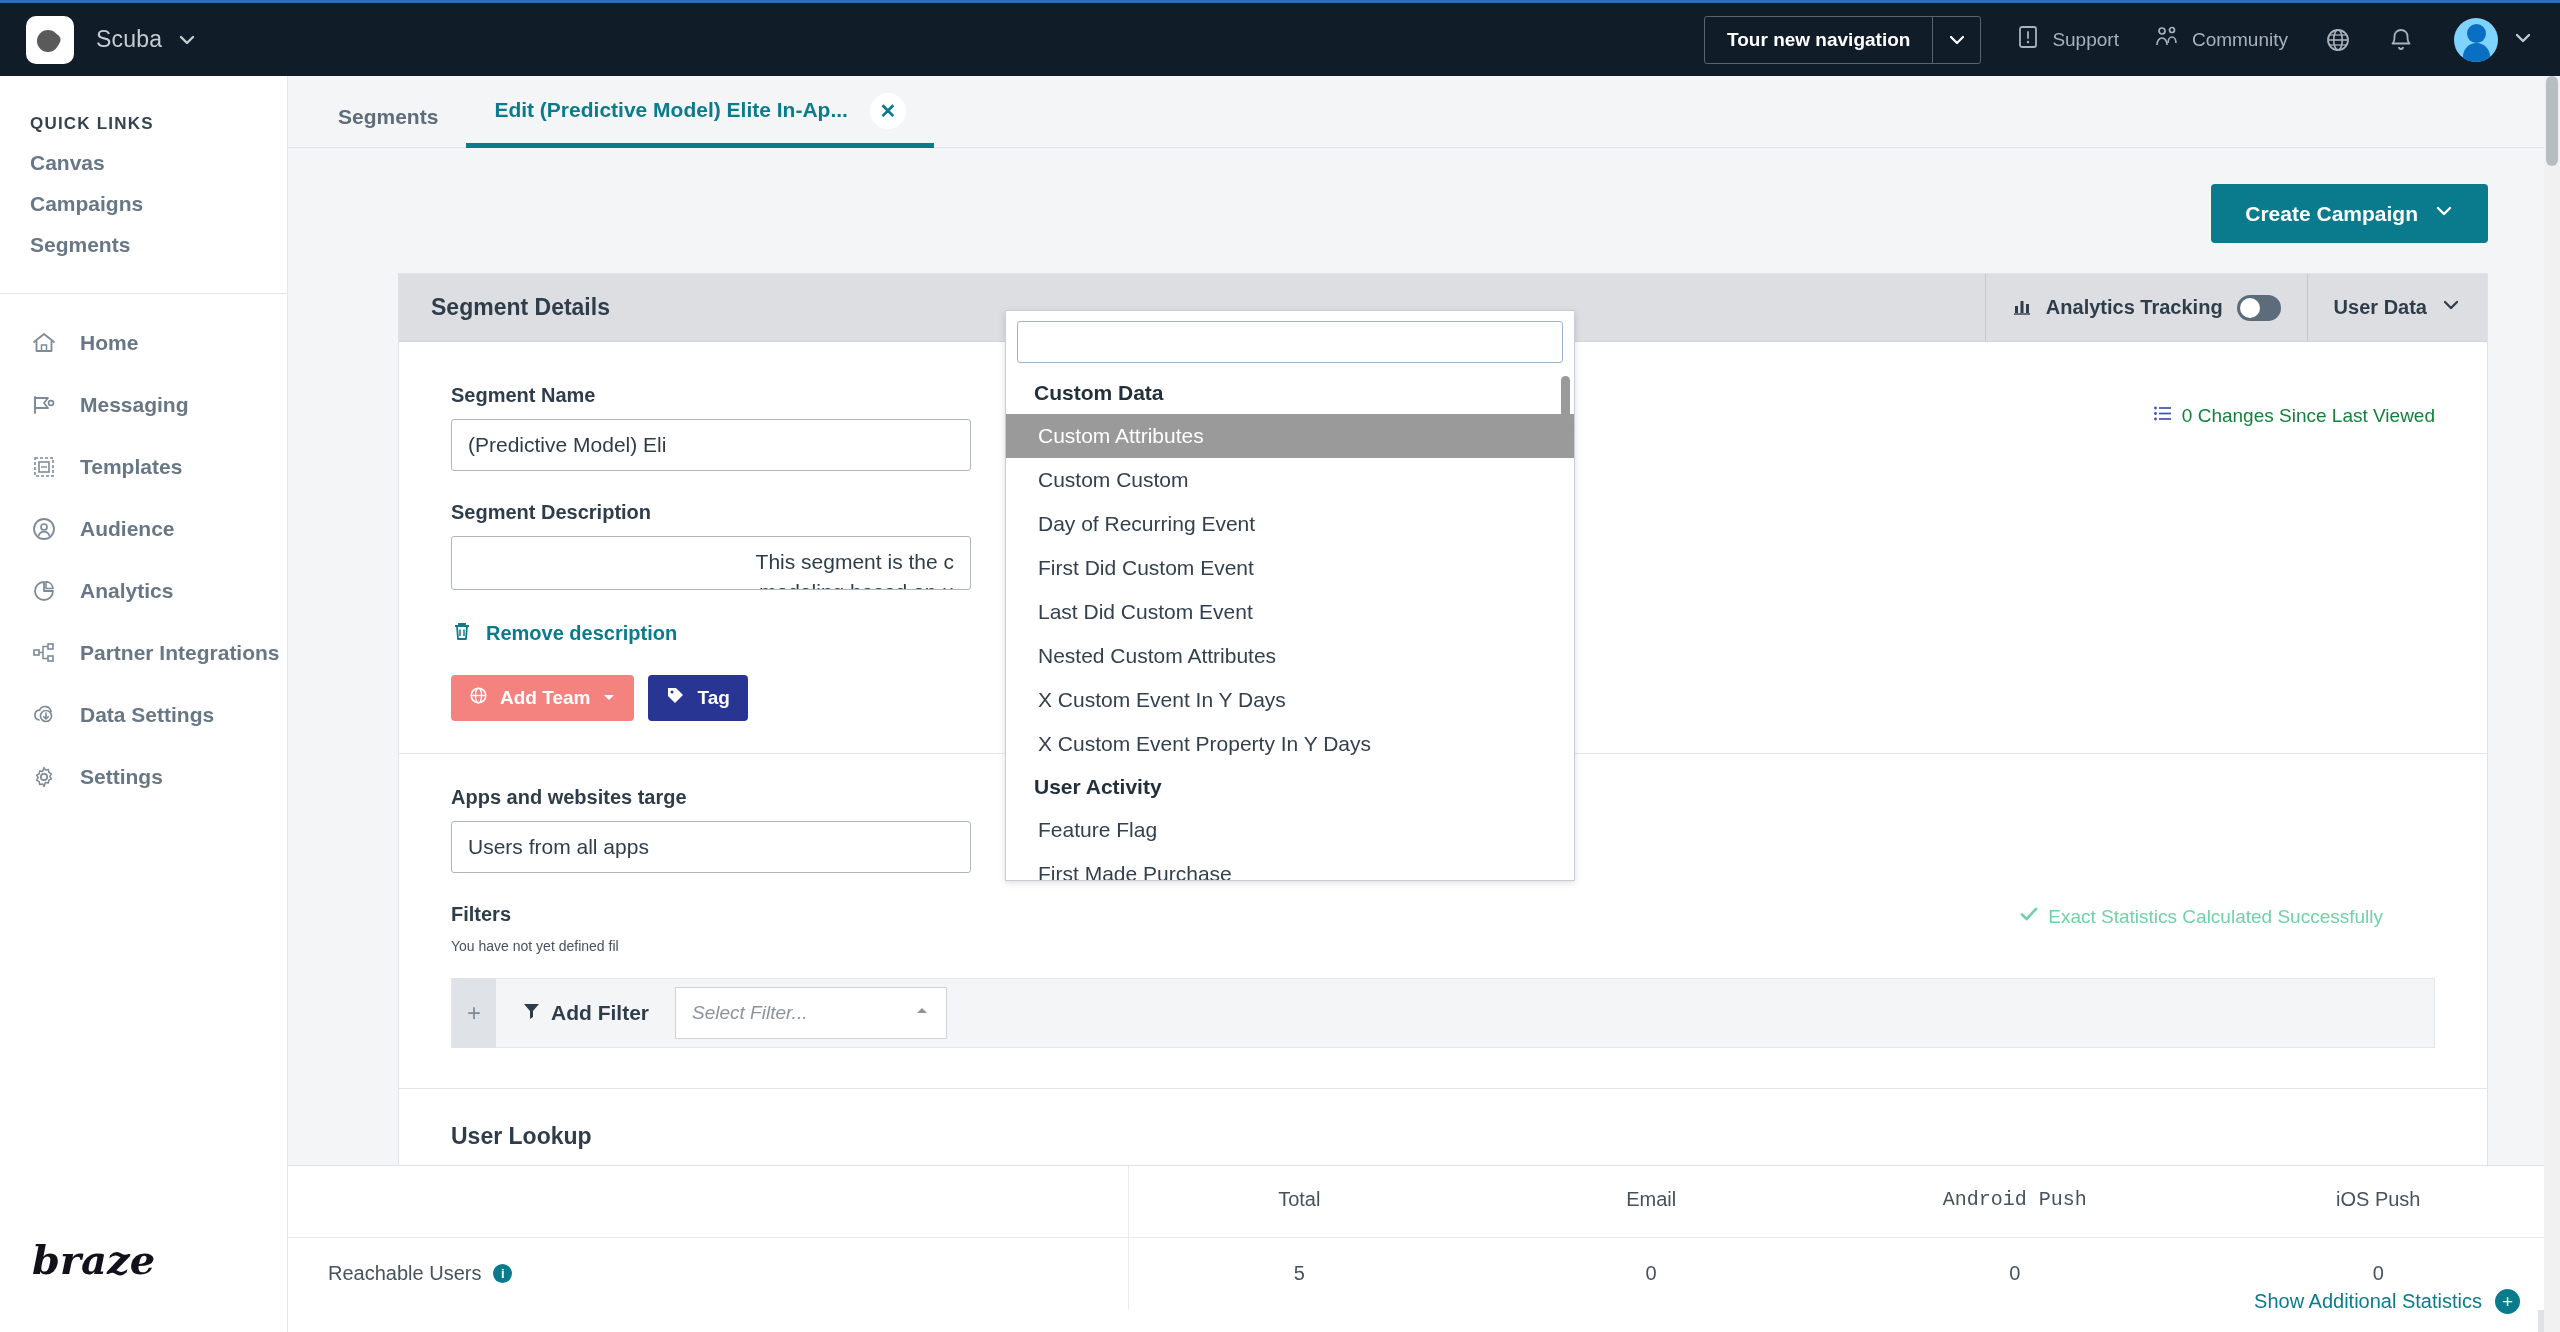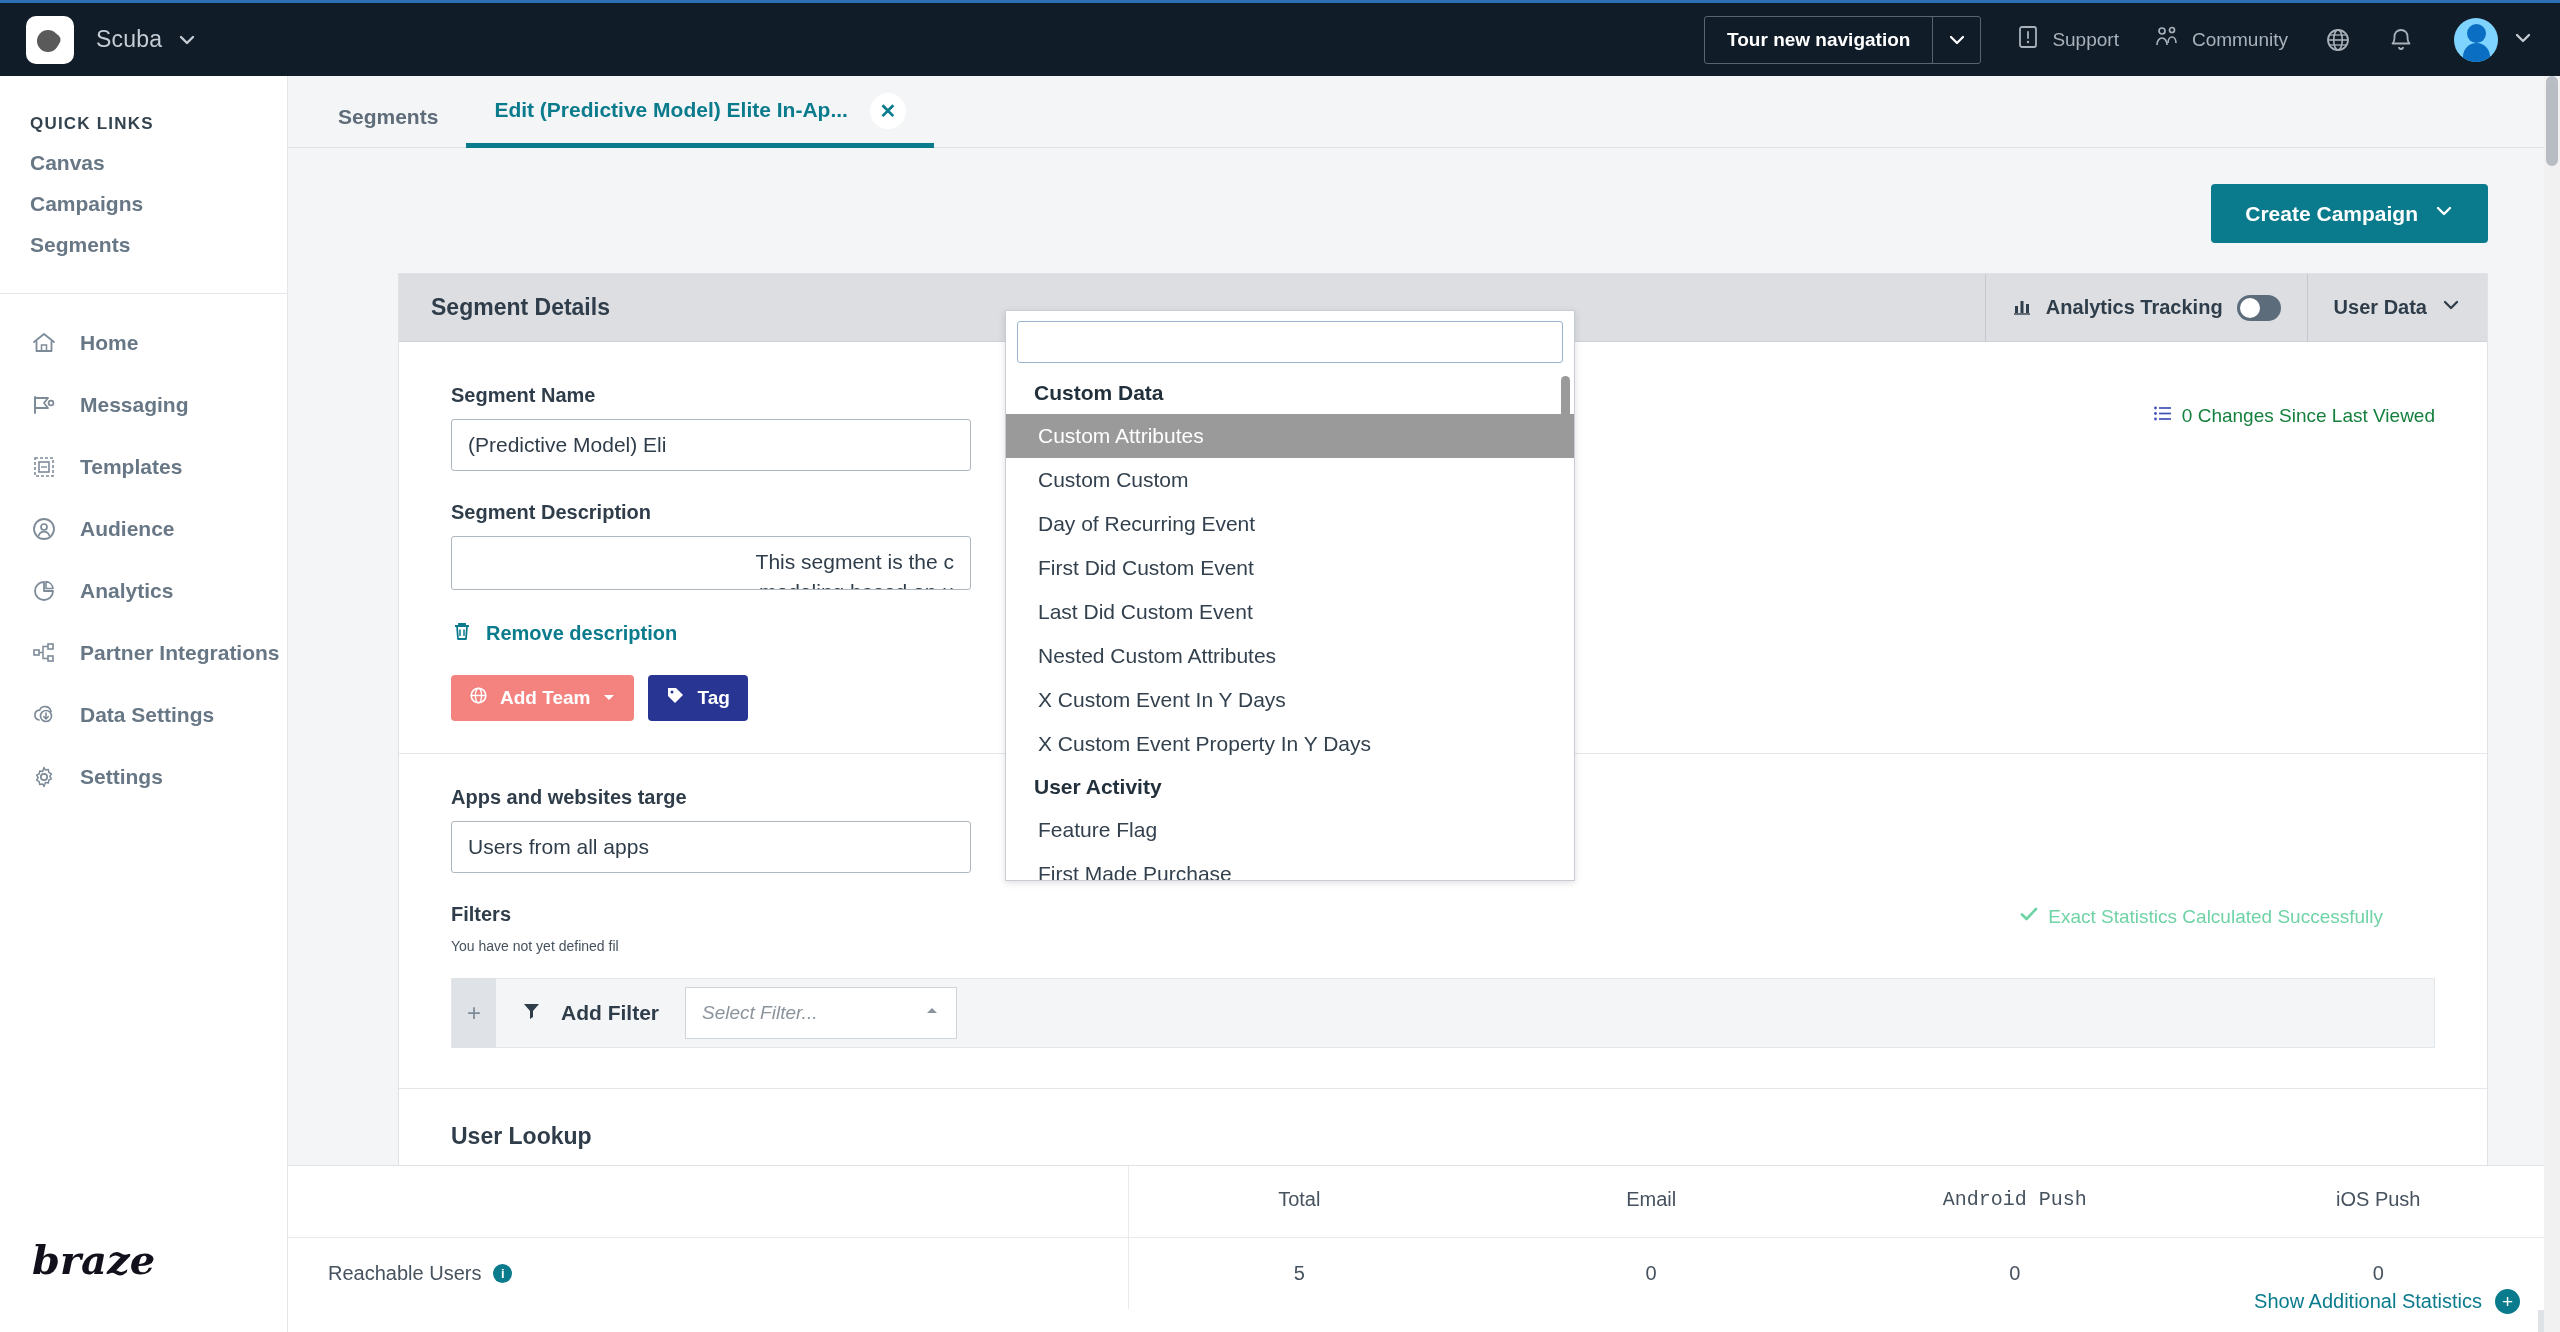--- a/index.html
+++ b/index.html
@@ -170,21 +170,21 @@
 
   .filter-bar {
     margin-top: 24px; background:#f4f5f7; border:1px solid #e4e7ea;
     height: 70px; display:flex; align-items:center;
   }
   .filter-plus {
     width:44px; height:70px; background:#dfe2e6; display:flex; align-items:center;
     justify-content:center; color:#7d8b98; font-size:24px; cursor:pointer;
   }
   .add-filter {
-    display:flex; align-items:center; gap:20px; font-size:21px; font-weight:bold;
+    display:flex; align-items:center; gap:10px; font-size:21px; font-weight:bold;
     color:#2f3d4a; padding: 0 26px; cursor:pointer;
   }
   .select-filter {
     width: 272px; height:52px; background:#fff; border:1px solid #cfd4d9;
     display:flex; align-items:center; justify-content:space-between;
     padding: 0 16px; font-size:19px; color:#8b949d; font-style:italic; cursor:pointer;
   }
 
   .lookup-sec { padding-top: 34px; }
   .lookup-title { font-size:23px; font-weight:bold; color:#2f3d4a; }

